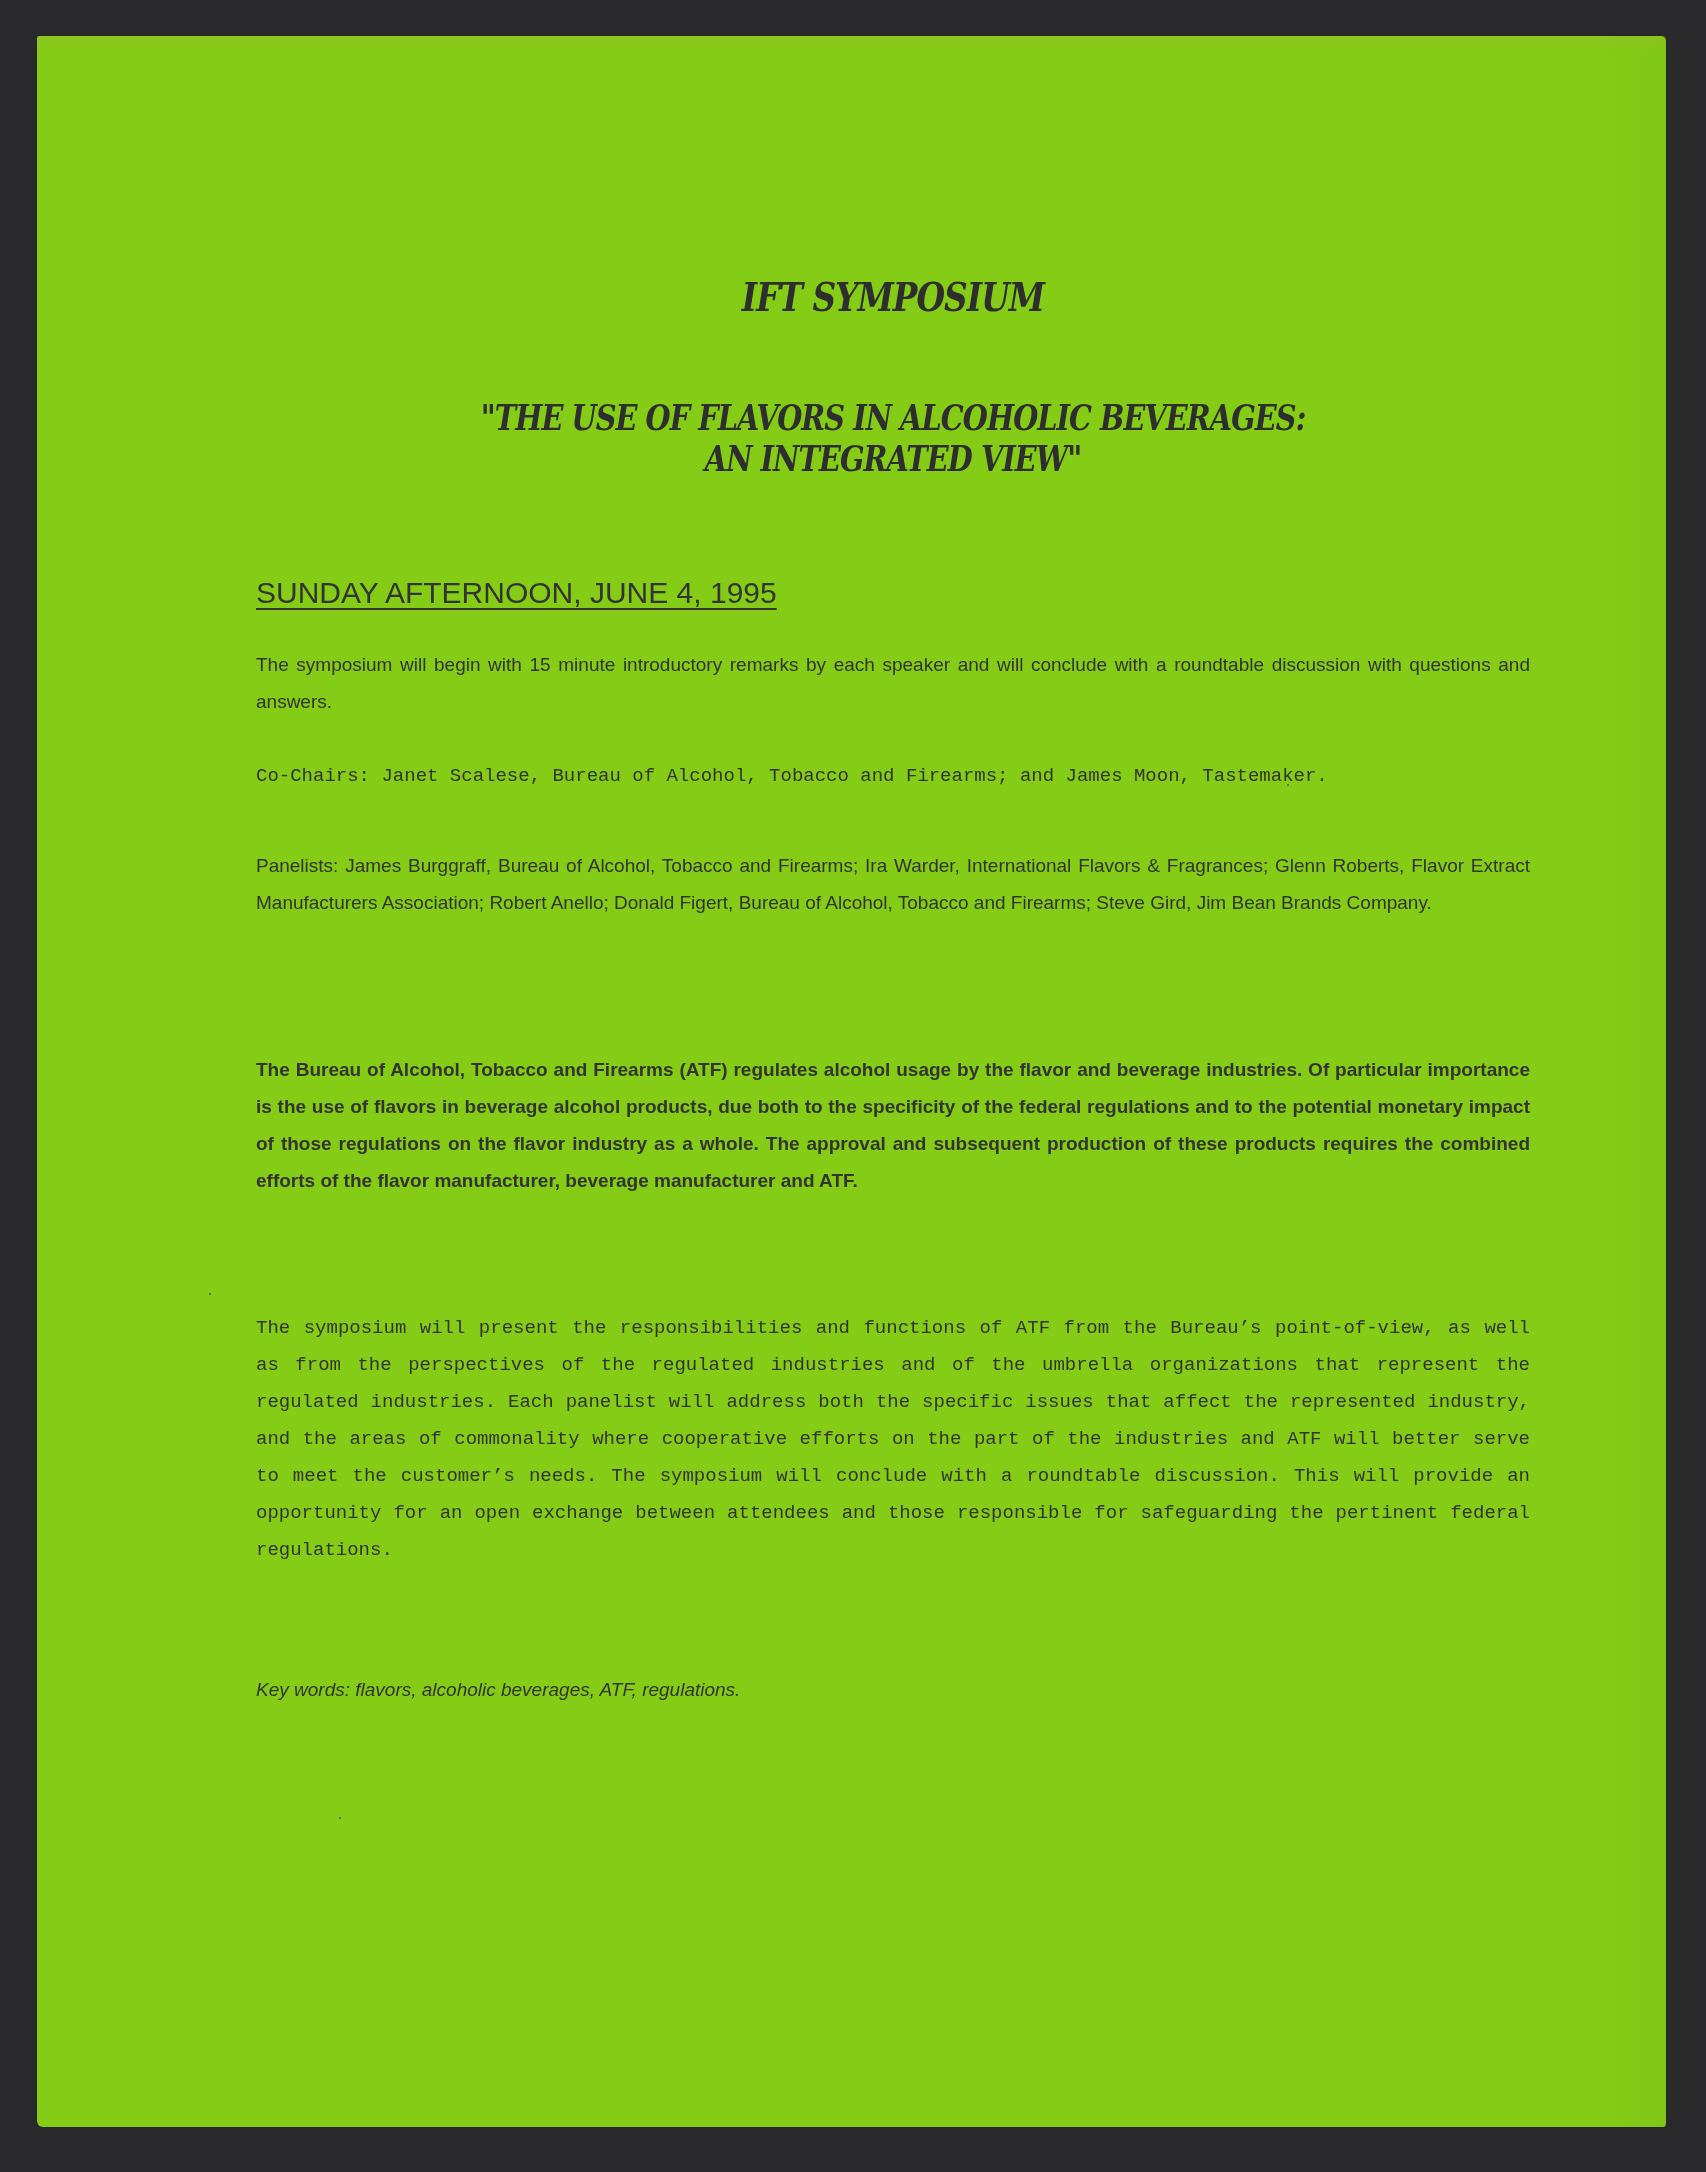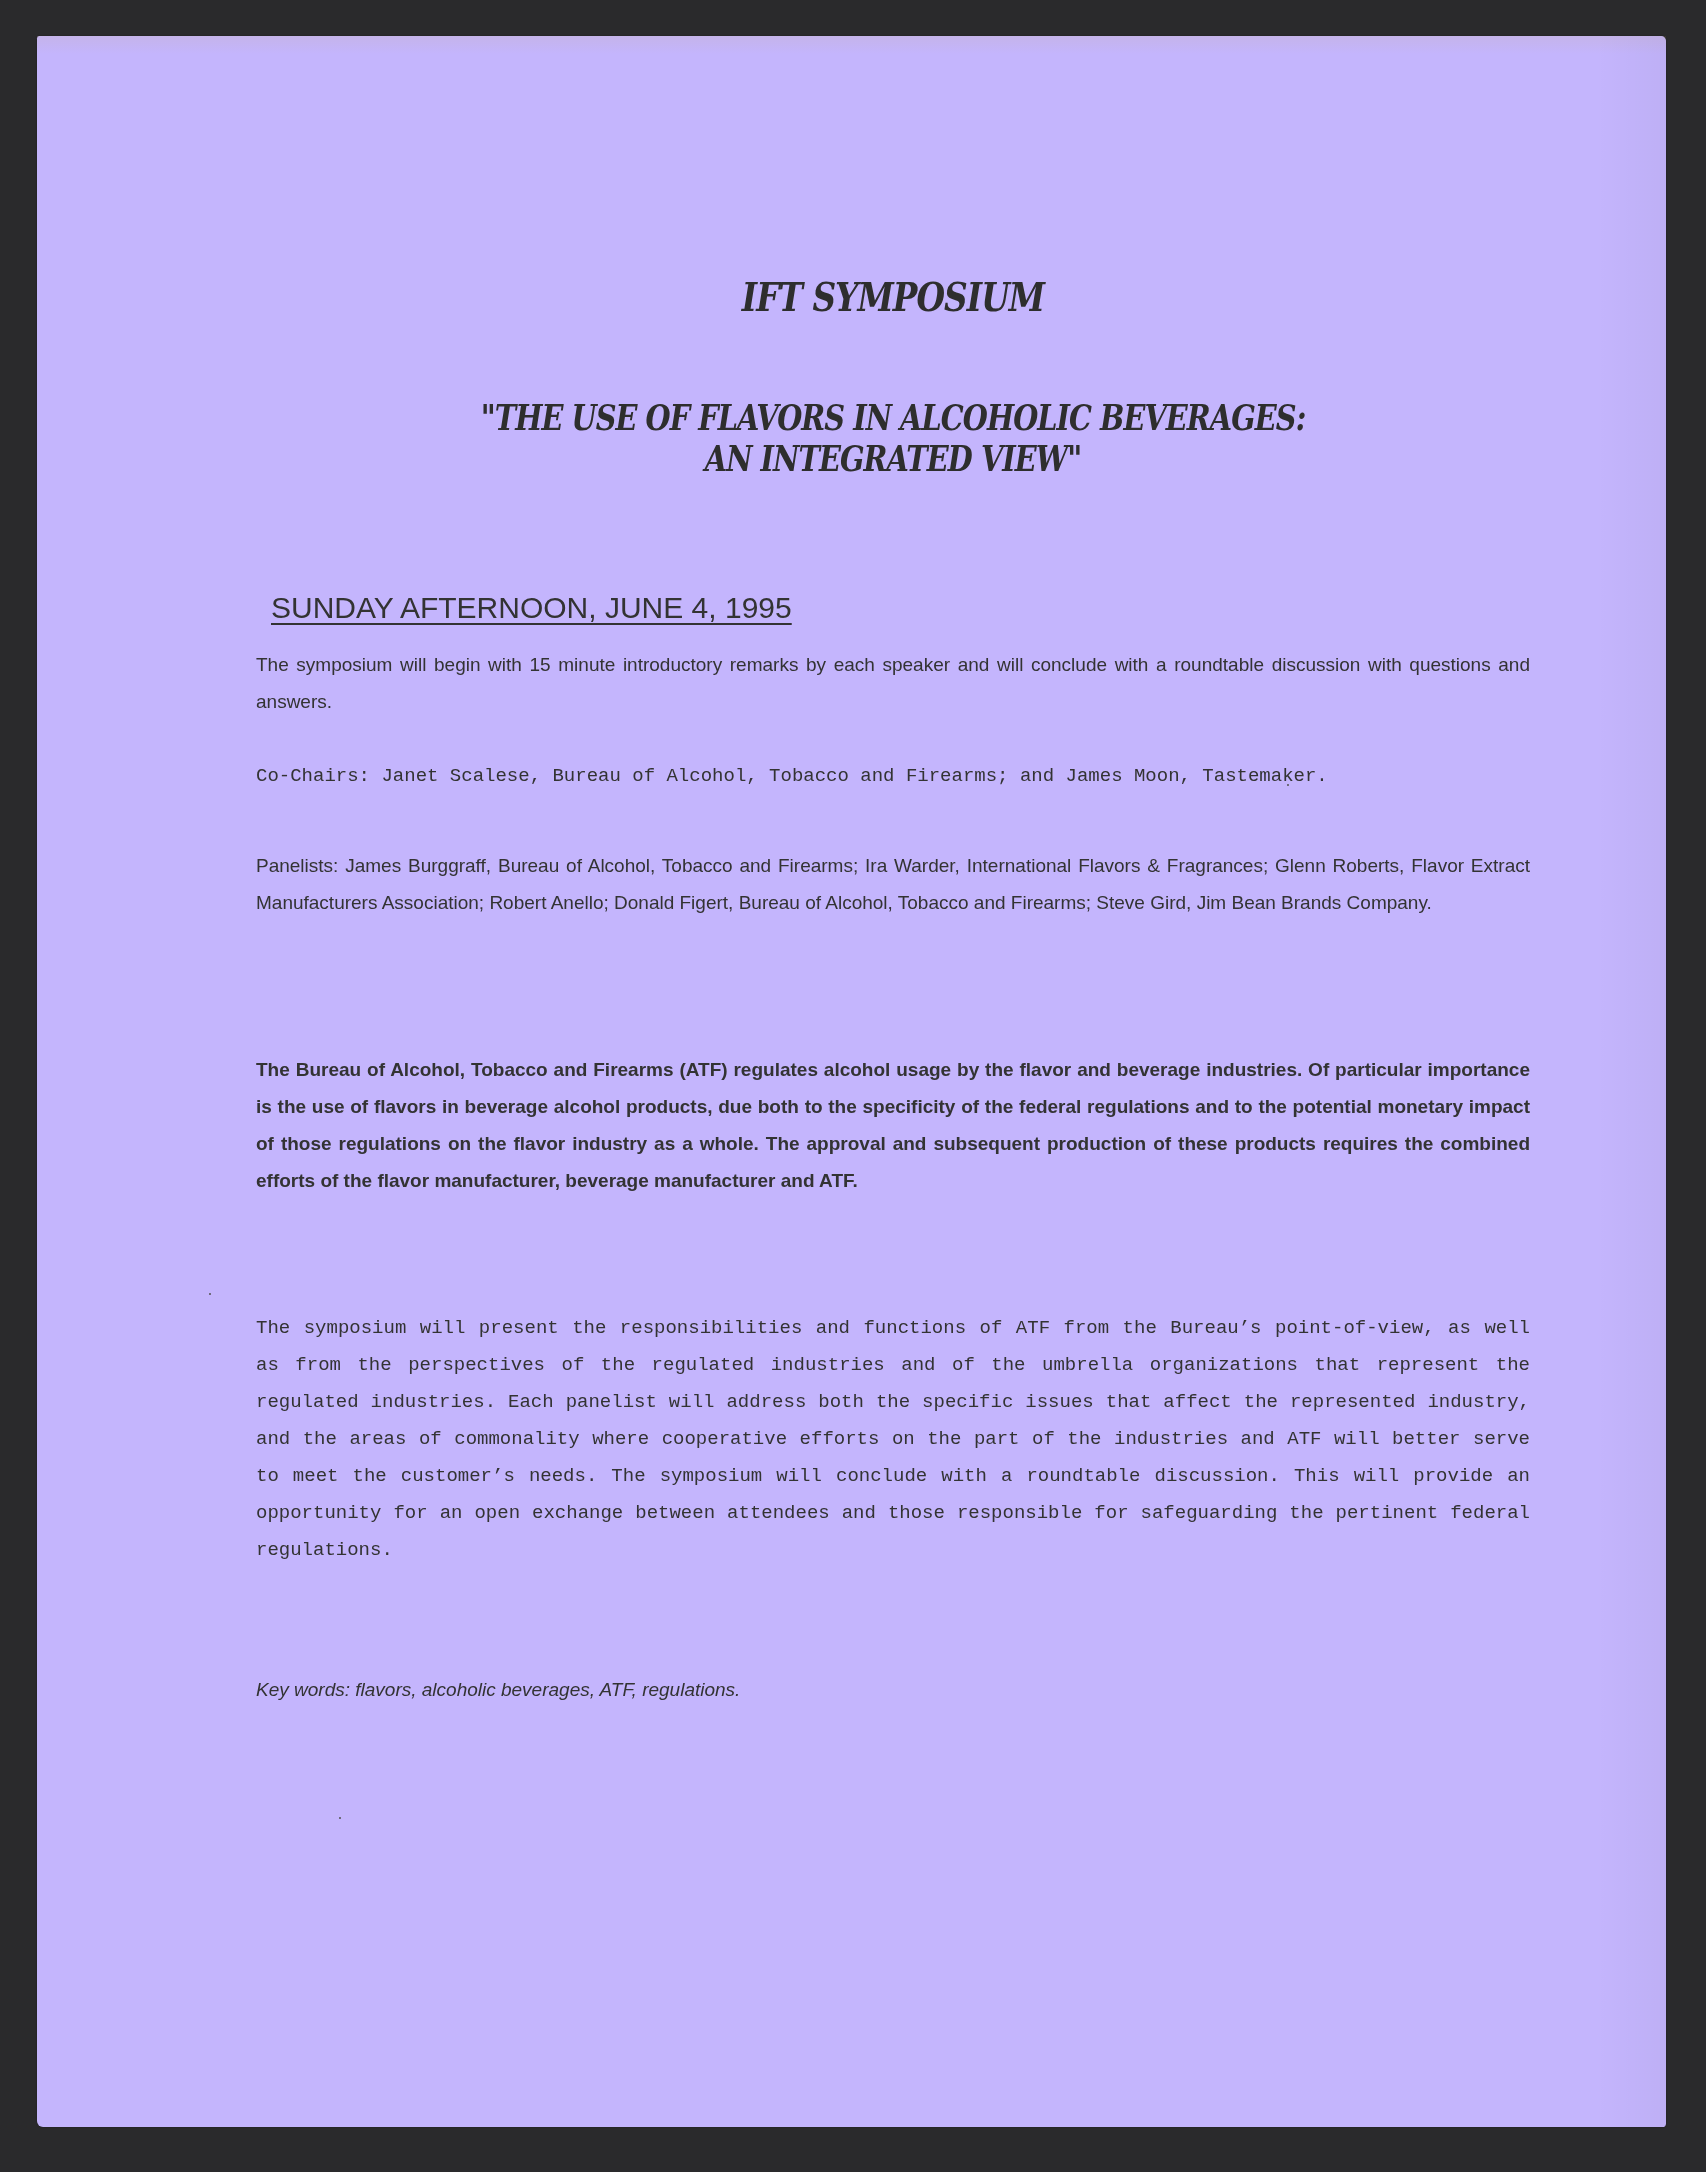--- a/index.html
+++ b/index.html
@@ -12,21 +12,21 @@
     background: #2a2a2c;
     position: relative;
     overflow: hidden;
   }
   .page {
     position: absolute;
     left: 37px;
     top: 36px;
     width: 1629px;
     height: 2091px;
-    background: #c4b5fd;
+    background: #84cc16;
     border-radius: 2.4px 4.7px 3.6px 6px;
     box-shadow: 0 0 1.8px rgba(0,0,0,0.4);
   }
   .page::before {
     content: "";
     position: absolute;
     left: 0; top: 0; right: 0; height: 18px;
     background: linear-gradient(to bottom, rgba(200,170,100,0.12), rgba(0,0,0,0));
   }
   .page::after {
@@ -75,21 +75,21 @@
   .section-date {
     position: absolute;
     top: 540px;
     left: 0;
     font-family: "Liberation Sans", sans-serif;
     font-size: 30px;
     color: #333;
     text-decoration: underline;
     text-decoration-thickness: 2.4px;
     text-underline-offset: 4.7px;
-    margin: 15px;
+    margin: 0;
   }
   .para {
     position: absolute;
     left: 0;
     width: 1274px;
     font-family: "Liberation Sans", sans-serif;
     font-size: 19px;
     line-height: 37px;
     color: #333;
     text-align: justify;

